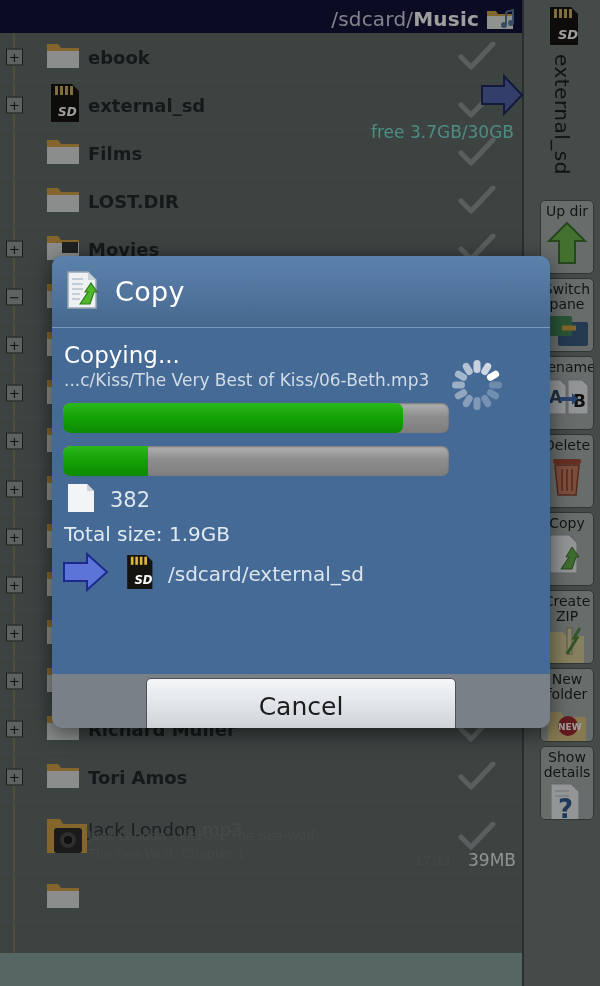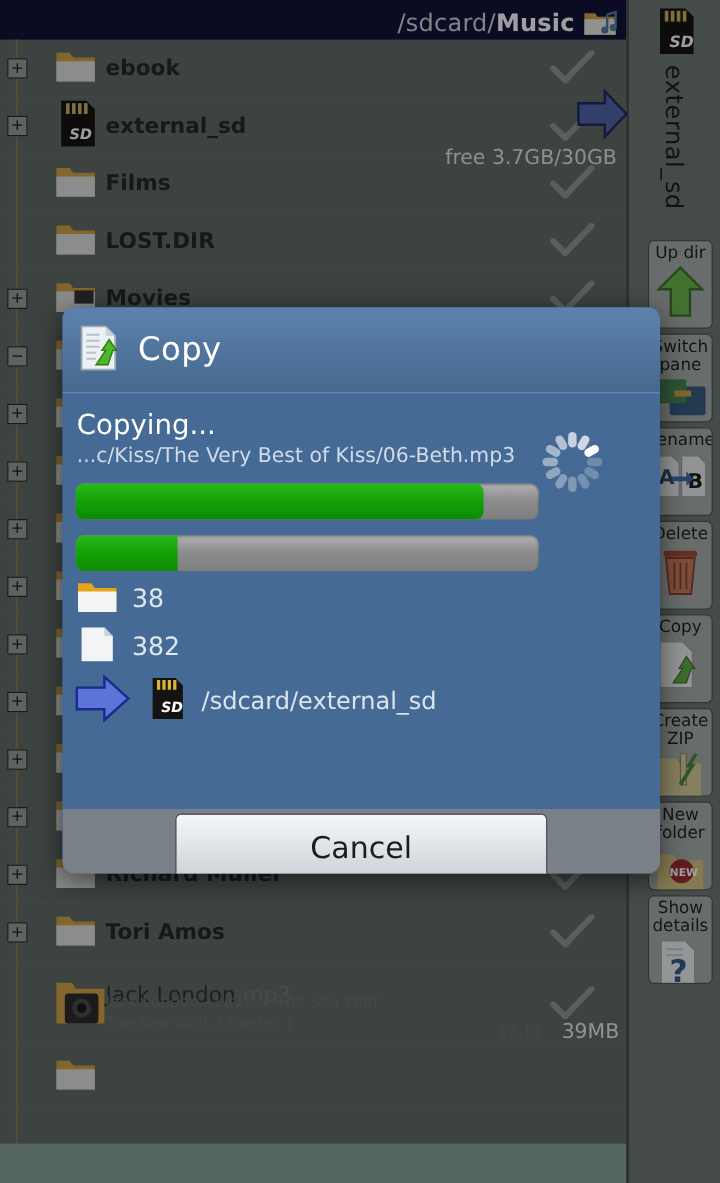--- a/index.html
+++ b/index.html
@@ -66,21 +66,21 @@
     position: absolute; left: 88px; top: 50%; transform: translateY(-50%);
     font-size: 18px; font-weight: bold; color: #20282c;
   }
   .row .fname .ext { color: #6d7b78; font-weight: normal; }
   .row .check {
     position: absolute; right: 26px; top: 50%; transform: translateY(-50%);
     width: 38px; height: 30px; opacity: .45;
   }
   .row .freespace {
     position: absolute; right: 8px; bottom: -14px;
-    font-size: 17px; color: #e5e5e5;
+    font-size: 17px; color: #5eead4;
   }
   .row .meta1, .row .meta2 {
     position: absolute; left: 88px; font-size: 13px; color: #6a7774;
   }
   .row .meta1 { top: 27px; }
   .row .meta2 { top: 45px; }
   .row .rtime { position: absolute; right: 70px; bottom: 4px; font-size: 13px; color: #6a7774; }
   .row .rsize { position: absolute; right: 6px; bottom: 2px; font-size: 17px; color: #e6eceb; }
   .row .fname.light { color: #2b3438; font-weight: normal; }
 
@@ -533,40 +533,35 @@
         </svg>
       </span>
 
       <div class="pbar full-round" id="pbar1" style="width:386px;">
         <div class="fill" id="pfill1" style="width: 88%;"></div>
       </div>
       <div class="pbar" id="pbar2" style="width:386px;">
         <div class="fill" id="pfill2" style="width: 22%;"></div>
       </div>
 
-      <div class="statline">
-        <span>
-          <svg width="34" height="28" viewBox="0 0 34 28">
-            <path d="M1 3 L12 3 L15 7 L33 7 L33 27 L1 27 Z" fill="#e8a21b"></path>
-            <path d="M1 10 L33 10 L33 27 L1 27 Z" fill="#f2f4f5"></path>
-          </svg>
-        </span>
-        <span class="num">38</span>
-      </div>
 
       <div class="statline">
         <span>
           <svg width="34" height="30" viewBox="0 0 34 30">
             <path d="M4 1 L23 1 L30 8 L30 29 L4 29 Z" fill="#f2f4f5"></path>
             <path d="M23 1 L30 8 L23 8 Z" fill="#ccd2d7"></path>
           </svg>
         </span>
         <span class="num">382</span>
       </div>
 
+      <div class="totalsize">
+        <span>Total size:</span>
+        <span>1.9GB</span>
+      </div>
 
       <div class="destline">
         <span>
           <svg width="48" height="42" viewBox="0 0 48 42">
             <path d="M2 12 L25 12 L25 3 L45 21 L25 39 L25 30 L2 30 Z" fill="#5c74d8" stroke="#1b2a8c" stroke-width="2"></path>
           </svg>
         </span>
         <span style="margin-left:12px;">
           <svg width="32" height="36" viewBox="0 0 34 40">
             <path d="M5 1 L26 1 L33 8 L33 39 L5 39 Z" fill="#15130f"></path>

